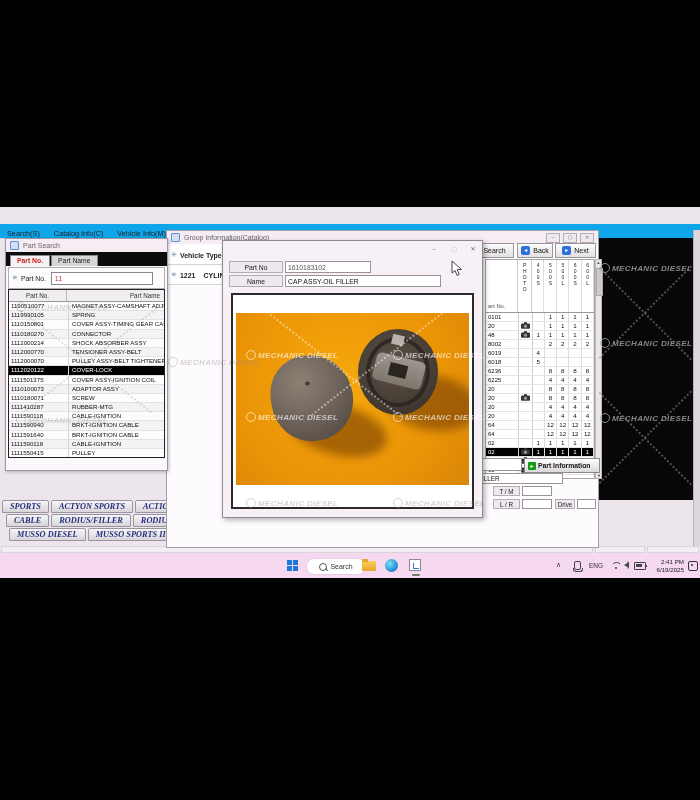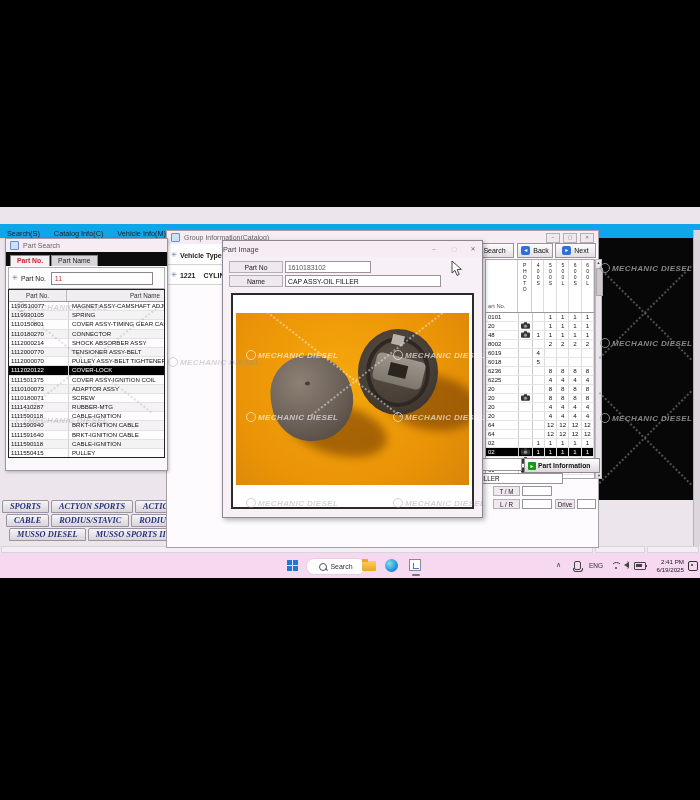--- a/index.html
+++ b/index.html
@@ -493,41 +493,37 @@
     </div>
 
     <div class="tabrow" id="trow0" style="left:2px;top:293px;">
         <span class="vtab">SPORTS</span>
         <span class="vtab">ACTYON SPORTS</span>
         <span class="vtab">ACTION SPORTS II</span>
         <span class="vtab">CHAIRMAN</span>
       </div>
     <div class="tabrow" id="trow1" style="left:6px;top:307px;">
         <span class="vtab">CABLE</span>
-        <span class="vtab">RODIUS/STAVIC</span>
+        <span class="vtab">RODIUS/FILLER</span>
         <span class="vtab">RODIUS/STAVIC II</span>
         <span class="vtab">KORANDO C</span>
         <span class="vtab">TIVOLI</span>
       </div>
     <div class="tabrow" id="trow2" style="left:9px;top:321px;">
         <span class="vtab">MUSSO DIESEL</span>
         <span class="vtab">MUSSO SPORTS II</span>
         <span class="vtab">REXTON</span>
         <span class="vtab">G4 REXTON</span>
       </div>
 
     <div class="sseg" style="left:1px;width:592px;"></div>
     <div class="sseg" style="left:595px;width:50px;"></div>
     <div class="sseg" style="left:647px;width:52px;"></div>
 
     <div id="dlg">
-      <div id="dlgtitle">
-        <span class="wicon"></span>
-        <span>Part Image</span>
-      </div>
       <span class="dbtn" style="left:204px;">–</span>
       <span class="dbtn" style="left:224px;color:#bbb;">▢</span>
       <span class="dbtn" style="left:243px;">✕</span>
       <div class="fieldlab" style="left:6px;top:20px;width:54px;height:12px;line-height:11px;font-size:6.8px;">Part No</div>
       <div class="fieldval" style="left:62px;top:20px;width:86px;height:12px;line-height:11px;font-size:6.8px;color:#555;">1610183102</div>
       <div class="fieldlab" style="left:6px;top:34px;width:54px;height:12px;line-height:11px;font-size:6.8px;">Name</div>
       <div class="fieldval" style="left:62px;top:34px;width:156px;height:12px;line-height:11px;font-size:6.8px;">CAP ASSY-OIL FILLER</div>
       <div id="frame">
         <div id="photo">
           <div class="shadow" style="left:52px;top:92px;width:100px;height:50px;transform:rotate(14deg);"></div>

